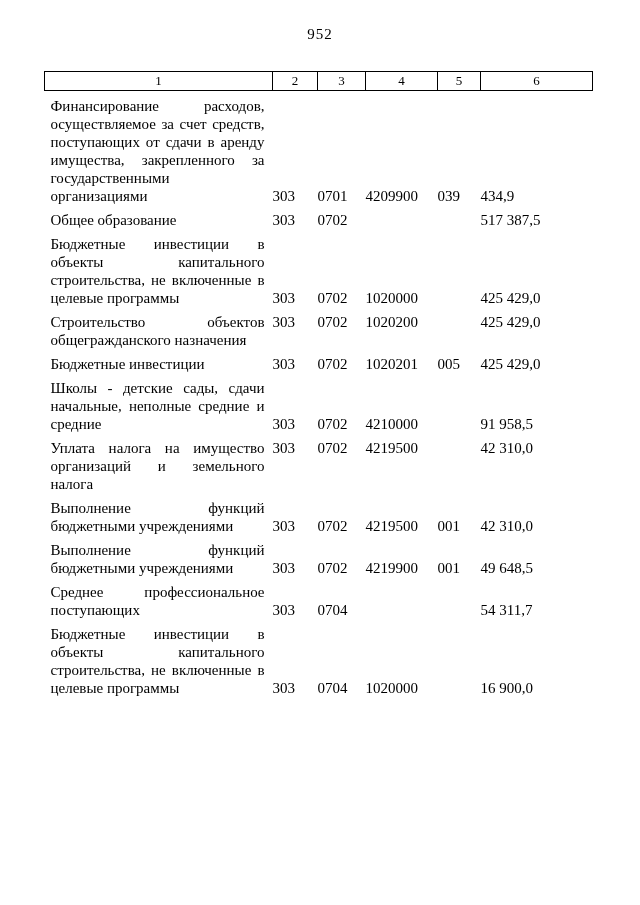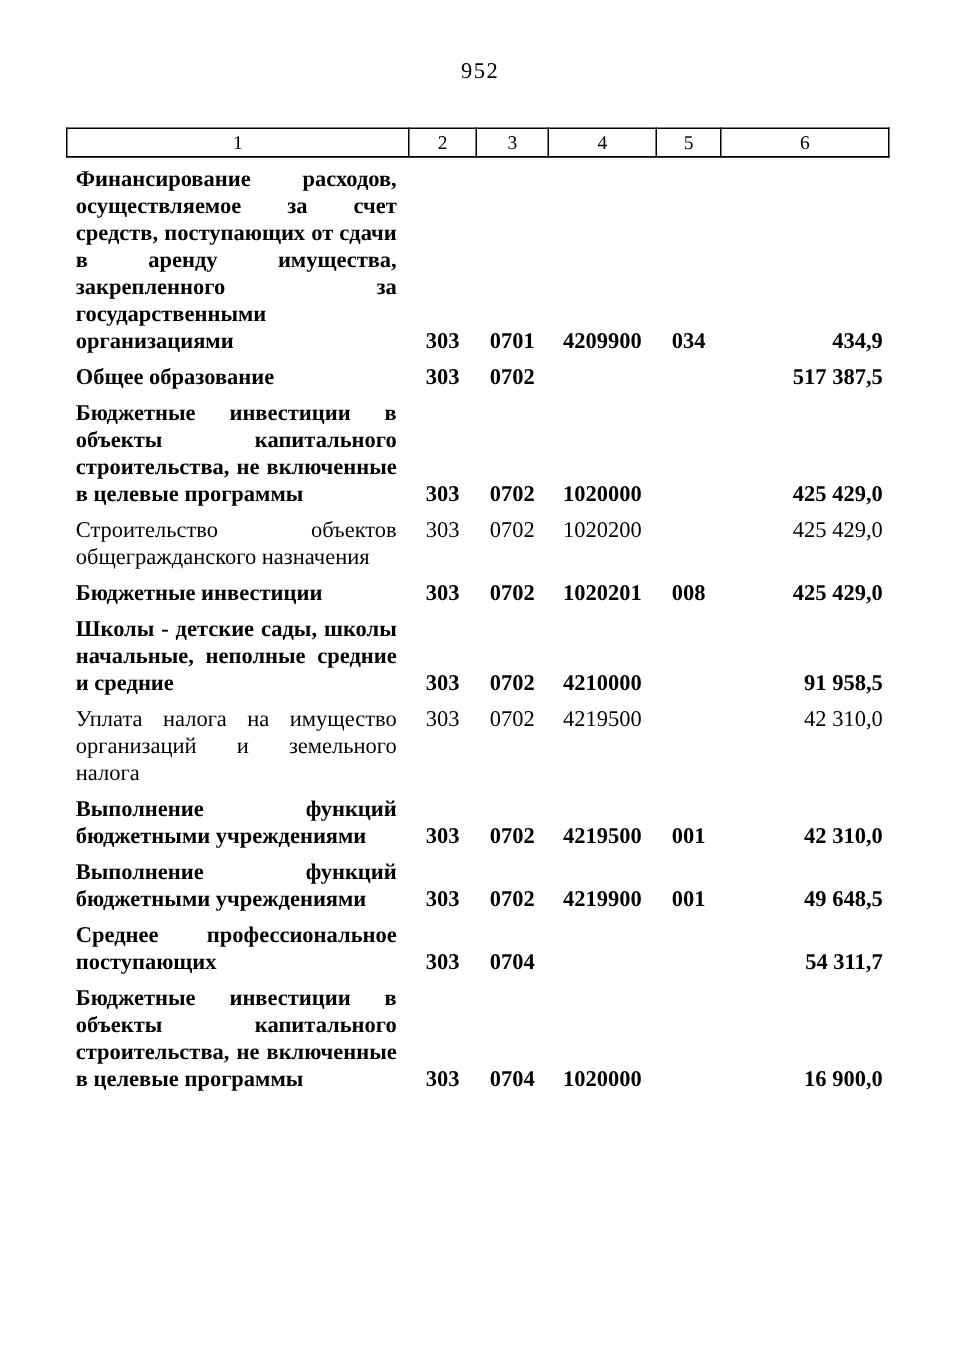--- a/index.html
+++ b/index.html
@@ -6,21 +6,21 @@
   html, body { background: #ffffff; }
   body {
     width: 640px;
     height: 905px;
     font-family: "Liberation Serif", "DejaVu Serif", serif;
     color: #000;
     overflow: hidden;
   }
   .page-number {
     text-align: center;
-    padding-top: 40px;
+    padding-top: 26px;
     font-size: 15px;
     letter-spacing: 1px;
   }
   table.budget-table {
     border-collapse: collapse;
     table-layout: fixed;
     width: 548px;
     margin: 28px 0 0 44px;
   }
   thead th {
@@ -32,29 +32,29 @@
     padding: 0;
     background: #fff;
   }
   tbody td {
     font-size: 15px;
     line-height: 18px;
     padding-top: 6px;
     vertical-align: bottom;
   }
   tr.valign-top td { vertical-align: top; }
-  tr.valign-bottom td { vertical-align: bottom; font-weight: bold; }
+  tr.valign-bottom td { vertical-align: bottom; }
   td.cell-name {
     text-align: justify;
     padding-left: 6px;
     padding-right: 8px;
     hyphens: none;
   }
-  td.cell-c { text-align: center; }
-  td.cell-r { text-align: right; padding-right: 4px; }
+  td.cell-c { text-align: left; }
+  td.cell-r { padding-right: 4px; }
 </style>
 </head>
 <body>
 
 <div class="page">
   <div class="page-number">952</div>
 
   <table class="budget-table">
     <colgroup>
       <col style="width:228px">
@@ -73,21 +73,21 @@
         <th>5</th>
         <th>6</th>
       </tr>
     </thead>
     <tbody id="table-body">
         <tr class="valign-bottom">
           <td class="cell-name">Финансирование расходов, осуществляемое за счет средств, поступающих от сдачи в аренду имущества, закрепленного за государственными организациями</td>
           <td class="cell-c">303</td>
           <td class="cell-c">0701</td>
           <td class="cell-c">4209900</td>
-          <td class="cell-c">034</td>
+          <td class="cell-c">039</td>
           <td class="cell-r">434,9</td>
         </tr>
         <tr class="valign-bottom">
           <td class="cell-name">Общее образование</td>
           <td class="cell-c">303</td>
           <td class="cell-c">0702</td>
           <td class="cell-c"></td>
           <td class="cell-c"></td>
           <td class="cell-r">517 387,5</td>
         </tr>
@@ -105,25 +105,25 @@
           <td class="cell-c">0702</td>
           <td class="cell-c">1020200</td>
           <td class="cell-c"></td>
           <td class="cell-r">425 429,0</td>
         </tr>
         <tr class="valign-bottom">
           <td class="cell-name">Бюджетные инвестиции</td>
           <td class="cell-c">303</td>
           <td class="cell-c">0702</td>
           <td class="cell-c">1020201</td>
-          <td class="cell-c">008</td>
+          <td class="cell-c">005</td>
           <td class="cell-r">425 429,0</td>
         </tr>
         <tr class="valign-bottom">
-          <td class="cell-name">Школы - детские сады, школы начальные, неполные средние и средние</td>
+          <td class="cell-name">Школы - детские сады, сдачи начальные, неполные средние и средние</td>
           <td class="cell-c">303</td>
           <td class="cell-c">0702</td>
           <td class="cell-c">4210000</td>
           <td class="cell-c"></td>
           <td class="cell-r">91 958,5</td>
         </tr>
         <tr class="valign-top">
           <td class="cell-name">Уплата налога на имущество организаций и земельного налога</td>
           <td class="cell-c">303</td>
           <td class="cell-c">0702</td>

